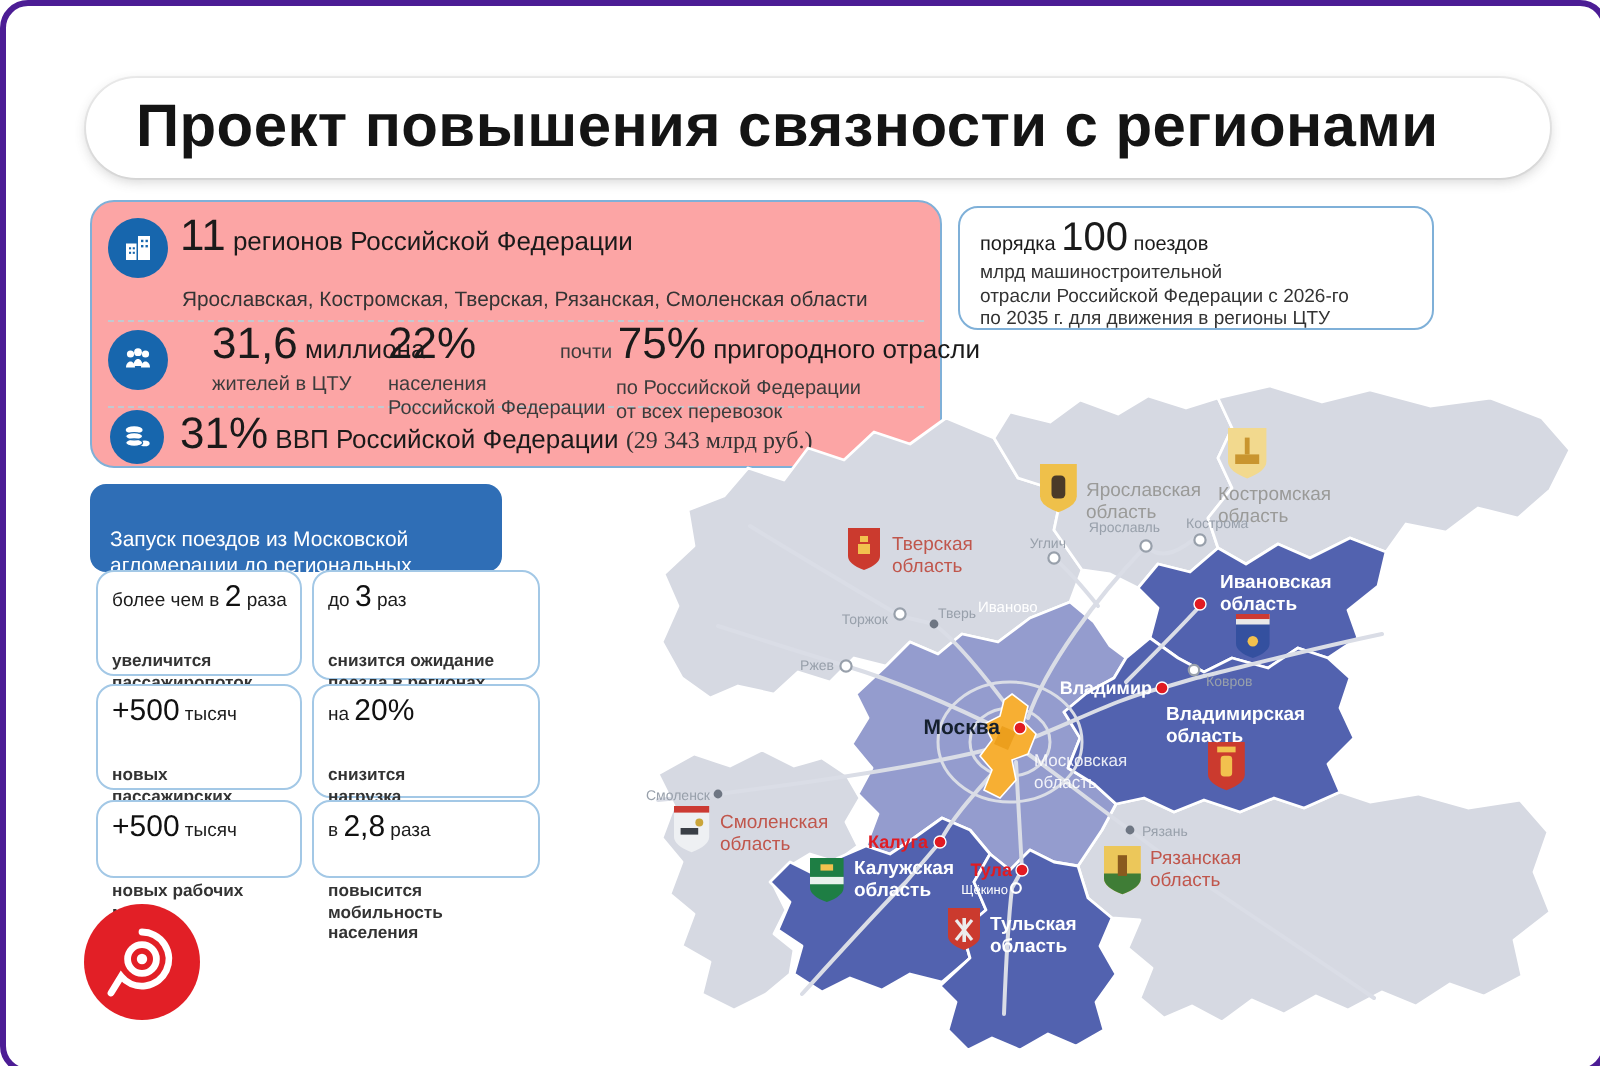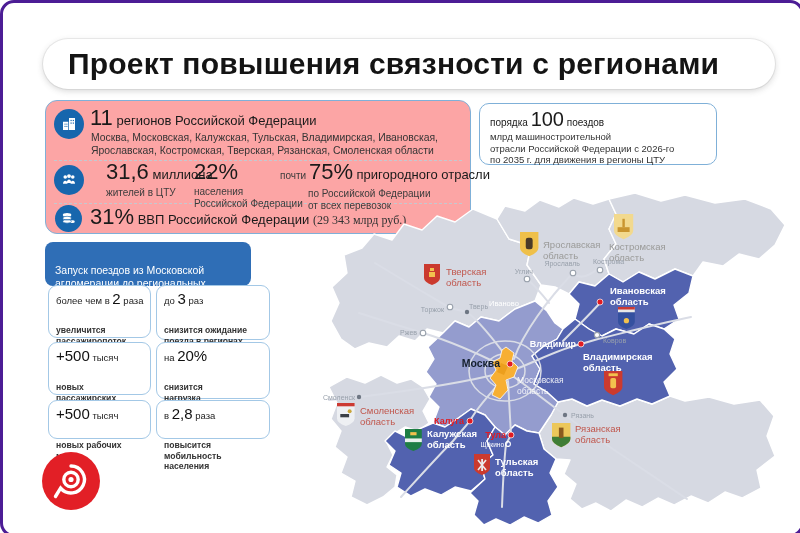--- a/index.html
+++ b/index.html
@@ -111,21 +111,20 @@
             <rect x="6" y="11.5" width="1.4" height="1.4"></rect>
             <rect x="8.5" y="11.5" width="1.4" height="1.4"></rect>
             <rect x="6" y="14.5" width="1.4" height="1.4"></rect>
             <rect x="8.5" y="14.5" width="1.4" height="1.4"></rect>
           </g>
         </svg>
     </div>
     <div class="r1-head">
       <span class="big">11</span><span class="mid"> регионов Российской Федерации</span>
     </div>
-    <div class="r1-d1">Москва, Московская, Калужская, Тульская, Владимирская, Ивановская,</div>
     <div class="r1-d2">Ярославская, Костромская, Тверская, Рязанская, Смоленская области</div>
 
     <div class="icirc ic2">
       <svg width="18" height="18" viewBox="0 0 24 24" fill="#fff">
           <circle cx="7" cy="8" r="2.4"></circle>
           <circle cx="12" cy="6.8" r="2.6"></circle>
           <circle cx="17" cy="8" r="2.4"></circle>
           <path d="M4 17c0-2.4 1.4-4 3-4s3 1.6 3 4z"></path>
           <path d="M9 16c0-2.8 1.4-4.6 3-4.6s3 1.8 3 4.6z"></path>
           <path d="M14 17c0-2.4 1.4-4 3-4s3 1.6 3 4z"></path>

